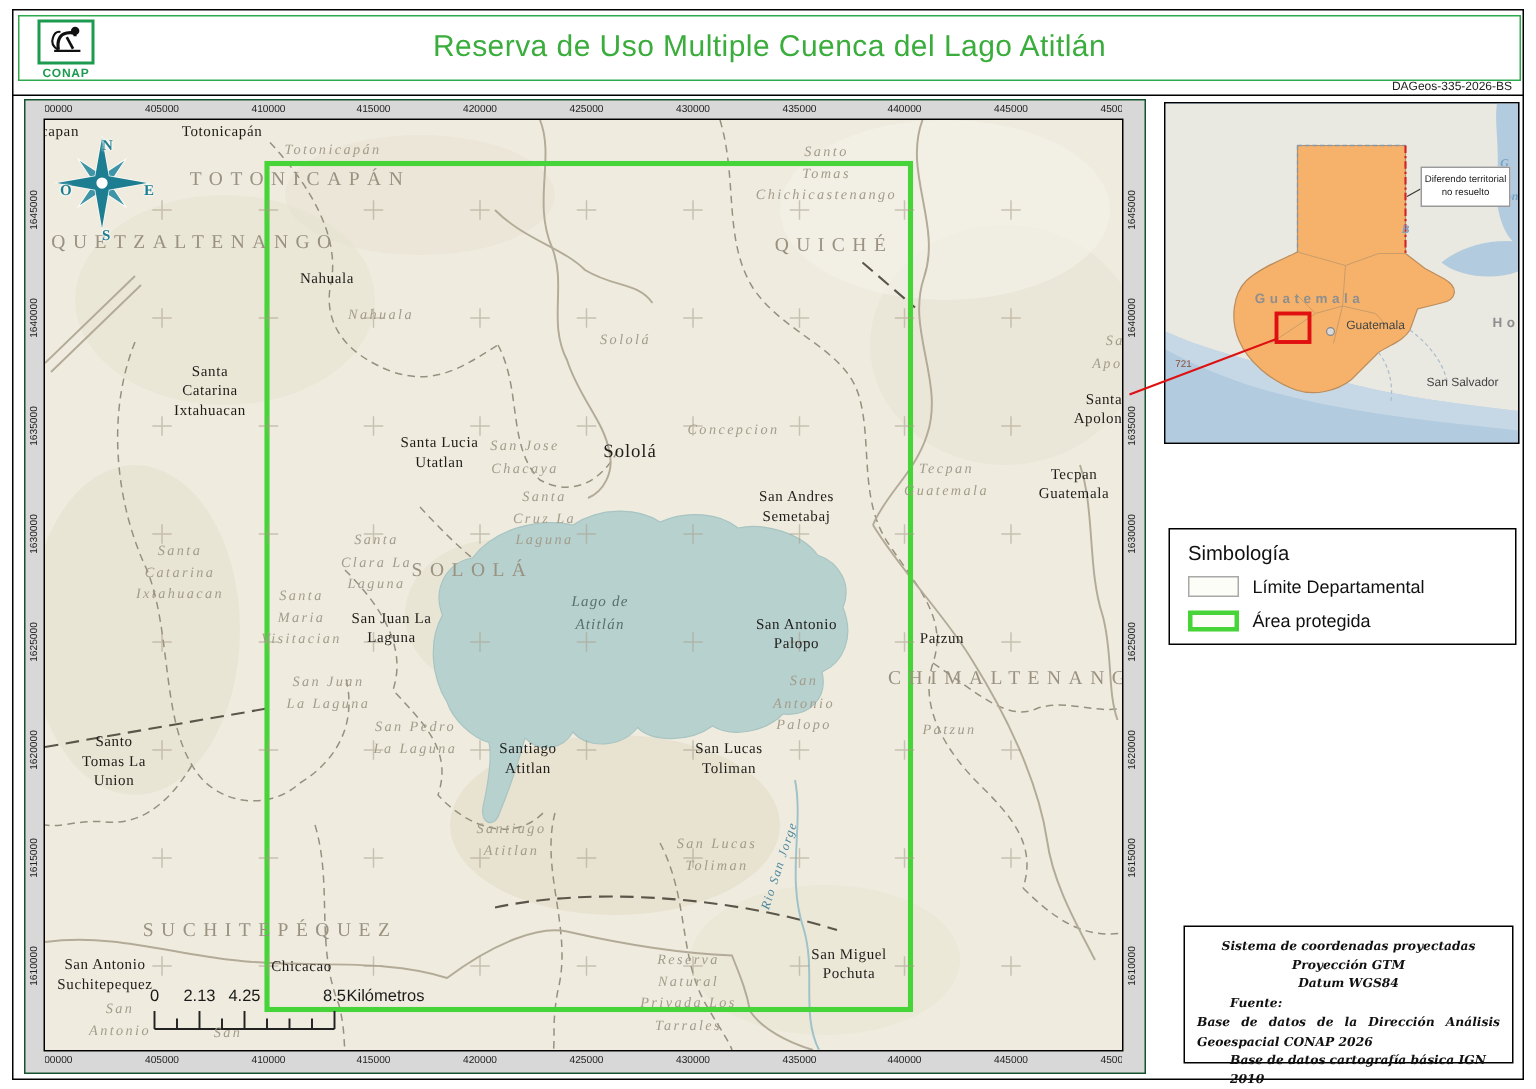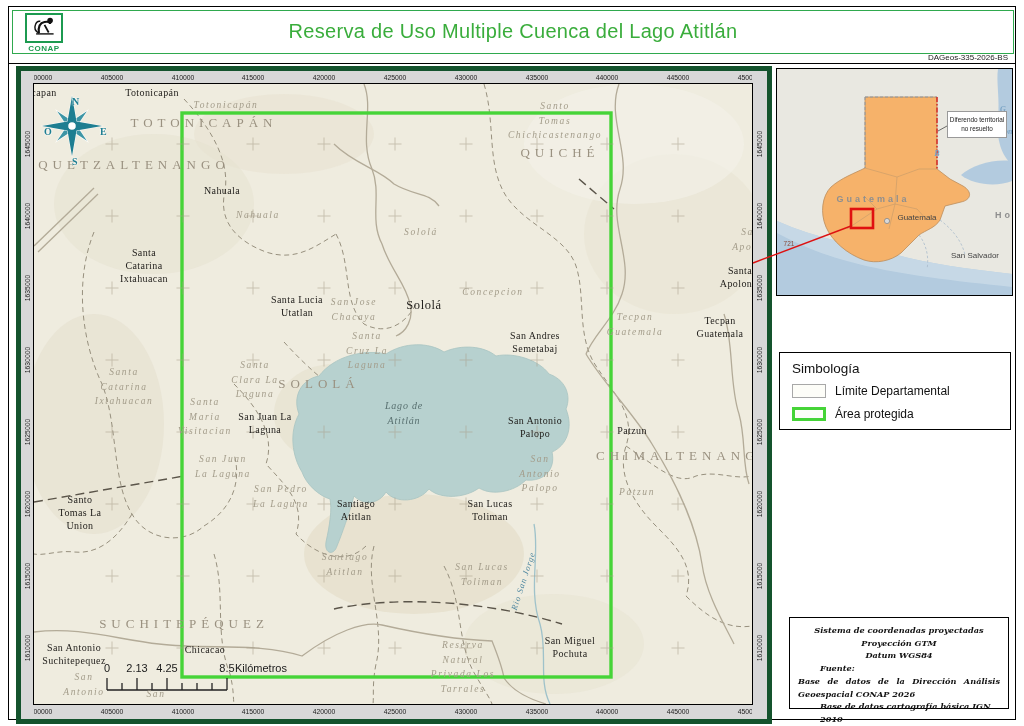--- a/index.html
+++ b/index.html
@@ -12,21 +12,21 @@
 
   
   .header{position:absolute;left:12px;top:10px;width:1000px;height:42px;border:1.6px solid #2fa94e;background:#fff;}
   .logo{position:absolute;left:6px;top:2px;width:50px;height:38px;text-align:center;}
   .logo-box{width:34px;height:26px;margin:0 auto;border:2.5px solid #1c9a50;background:#fff;}
   .logo-text{font-size:8px;font-weight:bold;color:#1c9a50;letter-spacing:.5px;margin-top:1px;}
   .map-title{position:absolute;left:0;right:0;top:9px;text-align:center;font-size:20px;color:#3aad3c;letter-spacing:.3px;}
   .doc-id{position:absolute;right:16px;top:53px;font-size:8px;color:#222;}
 
   
-  .map-frame{position:absolute;left:16px;top:66px;width:746px;height:648px;border:5px solid #14532d;box-sizing:content-box;background:#d8d8d8;}
+  .map-frame{position:absolute;left:16px;top:66px;width:746px;height:648px;border:1px solid #14532d;box-sizing:content-box;background:#d8d8d8;}
   .band{position:absolute;overflow:hidden;}
   .band-top{left:13px;top:0;width:718px;height:12px;}
   .band-bottom{left:13px;top:634px;width:718px;height:12px;}
   .band-left{left:0;top:13px;width:12px;height:620px;}
   .band-right{left:732px;top:13px;width:12px;height:620px;}
   .tick{position:absolute;font-size:6.8px;color:#222;white-space:nowrap;top:50%;left:50%;}
   .map-inner{position:absolute;left:12px;top:12px;width:718px;height:620px;border:1px solid #000;background:#efecdf;overflow:hidden;}
   .map-inner svg.art{position:absolute;left:0;top:0;}
   .cross{position:absolute;width:13px;height:13px;transform:translate(-50%,-50%);opacity:.55;pointer-events:none;}
   .cross:before,.cross:after{content:"";position:absolute;background:#a99f8b;}
@@ -328,21 +328,21 @@
         <span class="map-label k-town" style="left: 46px; top: 428px; transform: translate(-50%, -50%);">Santo
 Tomas La
 Union</span>
         <span class="map-label k-town" style="left: 40px; top: 570px; transform: translate(-50%, -50%);">San Antonio
 Suchitepequez</span>
         <span class="map-label k-town" style="left: 171px; top: 565px; transform: translate(-50%, -50%);">Chicacao</span>
         <span class="map-label k-town" style="left: 536px; top: 563px; transform: translate(-50%, -50%);">San Miguel
 Pochuta</span>
         <span class="map-label k-dept" style="left: 170px; top: 39px; transform: translate(-50%, -50%);">TOTONICAPÁN</span>
         <span class="map-label k-dept" style="left: 100px; top: 81px; transform: translate(-50%, -50%);">QUETZALTENANGO</span>
-        <span class="map-label k-dept" style="left: 526px; top: 69px; transform: translate(-50%, -50%);">QUICHÉ</span>
+        <span class="map-label k-dept" style="left: 526px; top: 83px; transform: translate(-50%, -50%);">QUICHÉ</span>
         <span class="map-label k-dept" style="left: 285px; top: 300px; transform: translate(-50%, -50%);">SOLOLÁ</span>
         <span class="map-label k-dept" style="left: 651px; top: 372px; transform: translate(-50%, -50%); text-align: center;">CHIMALTENANGO</span>
         <span class="map-label k-dept" style="left: 150px; top: 540px; transform: translate(-50%, -50%);">SUCHITEPÉQUEZ</span>
         <span class="map-label k-muni" style="left: 192px; top: 21px; transform: translate(-50%, -50%);">Totonicapán</span>
         <span class="map-label k-muni" style="left: 521px; top: 37px; transform: translate(-50%, -50%);">Santo
 Tomas
 Chichicastenango</span>
         <span class="map-label k-muni" style="left: 224px; top: 131px; transform: translate(-50%, -50%);">Nahuala</span>
         <span class="map-label k-muni" style="left: 387px; top: 148px; transform: translate(-50%, -50%);">Sololá</span>
         <span class="map-label k-muni" style="left: 459px; top: 208px; transform: translate(-50%, -50%); font-style: italic;">Concepcion</span>

